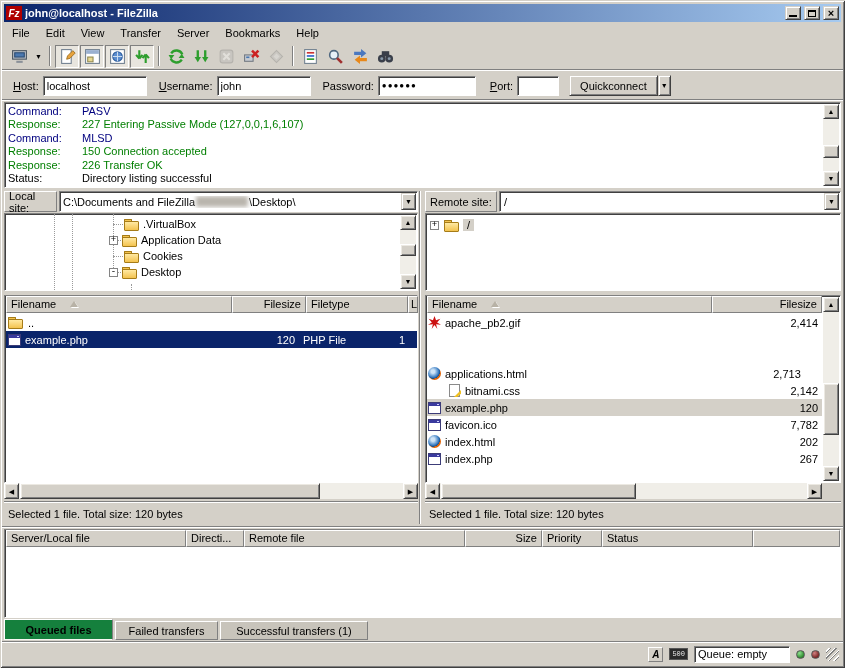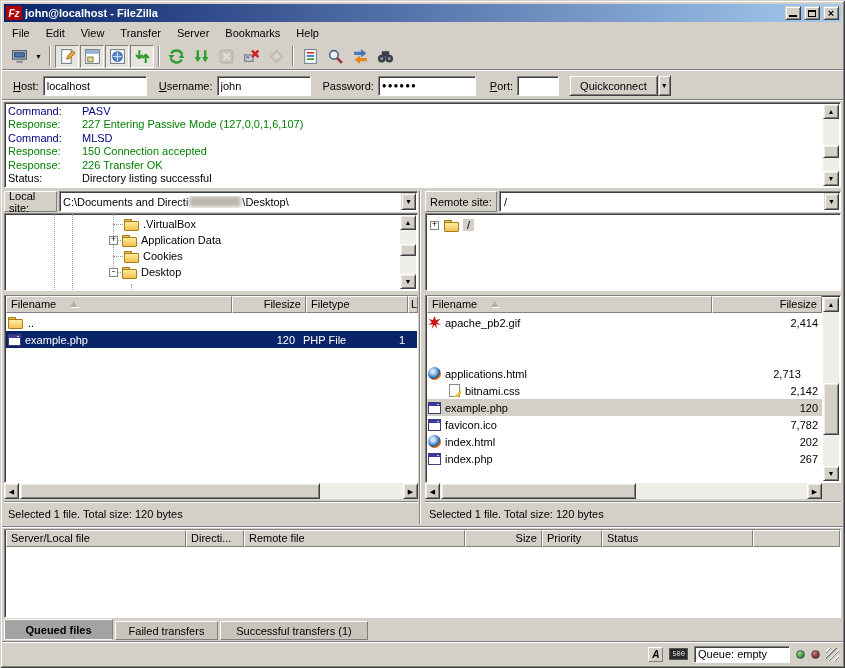--- a/index.html
+++ b/index.html
@@ -85,21 +85,21 @@
   .sortarrow{display:inline-block;width:0;height:0;border-left:4px solid transparent;border-right:4px solid transparent;
              border-bottom:6px solid #b8b2a6;margin-left:14px;vertical-align:1px;
              filter:drop-shadow(1px 1px 0 #fff);}
   .frow{position:absolute;left:1px;height:17px;display:flex;align-items:center;white-space:nowrap;}
   .fcell{overflow:hidden;}
   .sel-active{background:#0a246a;color:#fff;}
   .sel-inactive{background:#d4d0c8;}
   
   .tab{position:absolute;display:flex;align-items:center;justify-content:center;white-space:nowrap;
        border:1px solid;border-color:#ffffff #808080 #808080 #ffffff;background:#c8c4bb;padding:0 10px;}
-  .tab-active{background:#a3a3a3;font-weight:bold;border-bottom-color:#f8f7f4;}
+  .tab-active{background:#15803d;font-weight:bold;border-bottom-color:#f8f7f4;}
   
   .led{width:9px;height:9px;border-radius:50%;border:1px solid #555;}
   .grip{width:13px;height:13px;background:
         repeating-linear-gradient(135deg,#d4d0c8 0 2px,#ffffff 2px 3px,#808080 3px 4px);}
   svg{display:block;}
 </style>
 </head>
 <body>
 
 <div class="win">
@@ -278,21 +278,21 @@
       <div class="abs sb-thumb" style="left:0;bottom:28px;width:16px;height:13px;"></div>
       <div class="abs sb-btn" style="left:0;bottom:0;width:16px;height:15px;">▼</div>
     </div>
   </div>
 
   <div class="abs raised" style="left:4px;top:191px;width:53px;height:21px;display:flex;align-items:center;padding-left:4px;">
       <span>Local site:</span>
     </div>
   <div class="abs sunken" style="left:59px;top:191px;width:359px;height:21px;display:flex;align-items:center;">
     <span style="padding-left:3px;white-space:nowrap;overflow:hidden;flex:1;display:flex;align-items:center;">
-      <span>C:\Documents and Directi</span>
+      <span>C:\Documents and FileZilla</span>
         <span style="display:inline-block;width:52px;height:11px;background:#b9b5ad;filter:blur(2px);margin:0 1px;"></span>
         <span>\Desktop\</span>
     </span>
     <span class="raised2" style="width:15px;height:17px;margin-right:1px;display:flex;align-items:center;justify-content:center;font-size:7px;">▼</span>
   </div>
   <div class="abs raised" style="left:425px;top:191px;width:72px;height:21px;display:flex;align-items:center;padding-left:4px;">
       <span>Remote site:</span>
     </div>
   <div class="abs sunken" style="left:499px;top:191px;width:342px;height:21px;display:flex;align-items:center;">
     <span style="padding-left:4px;flex:1;">/</span>

